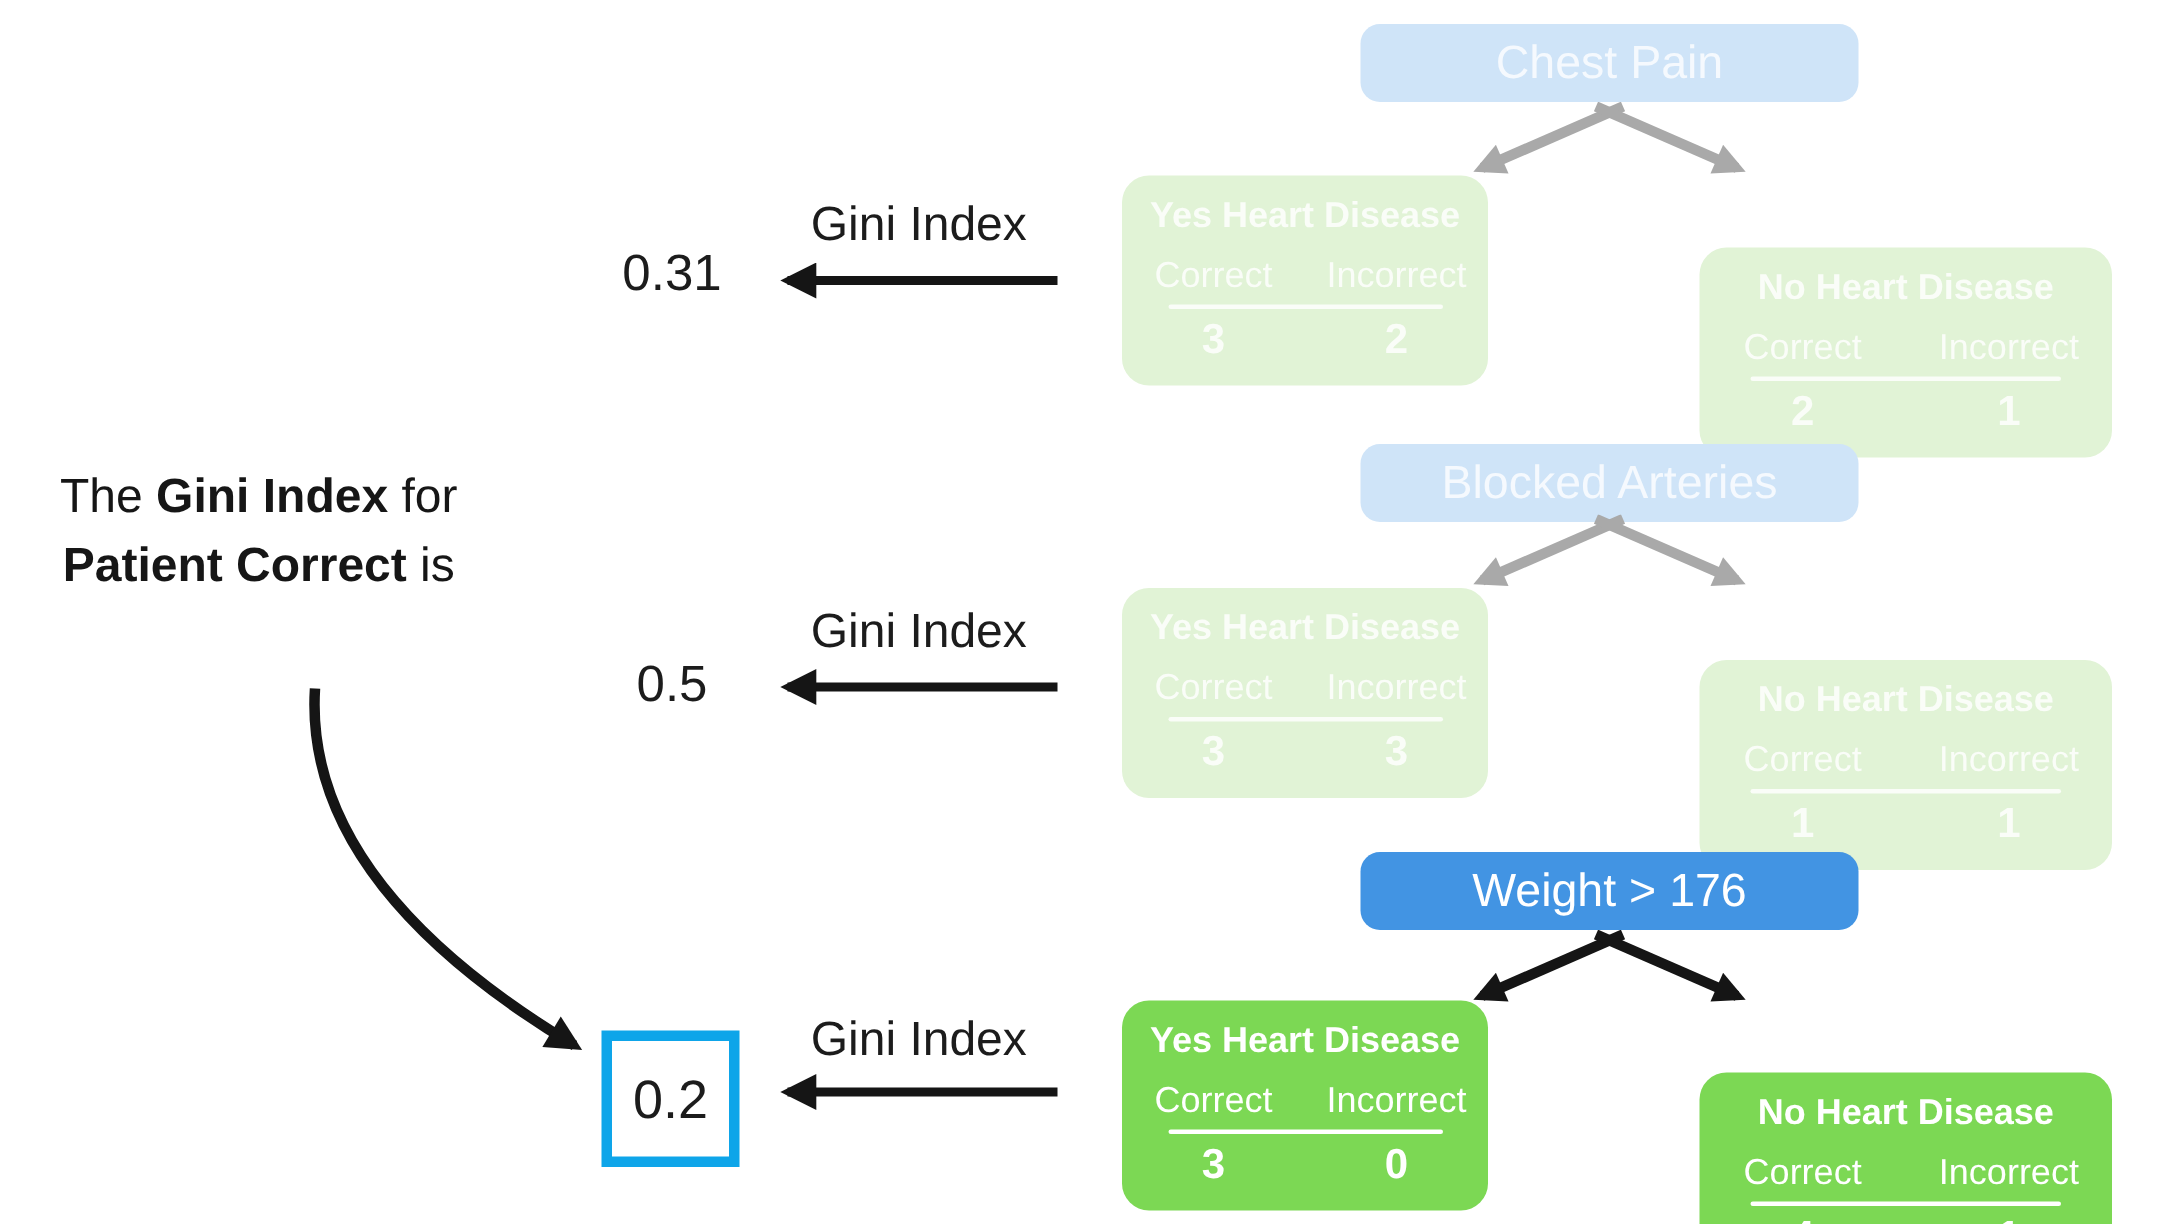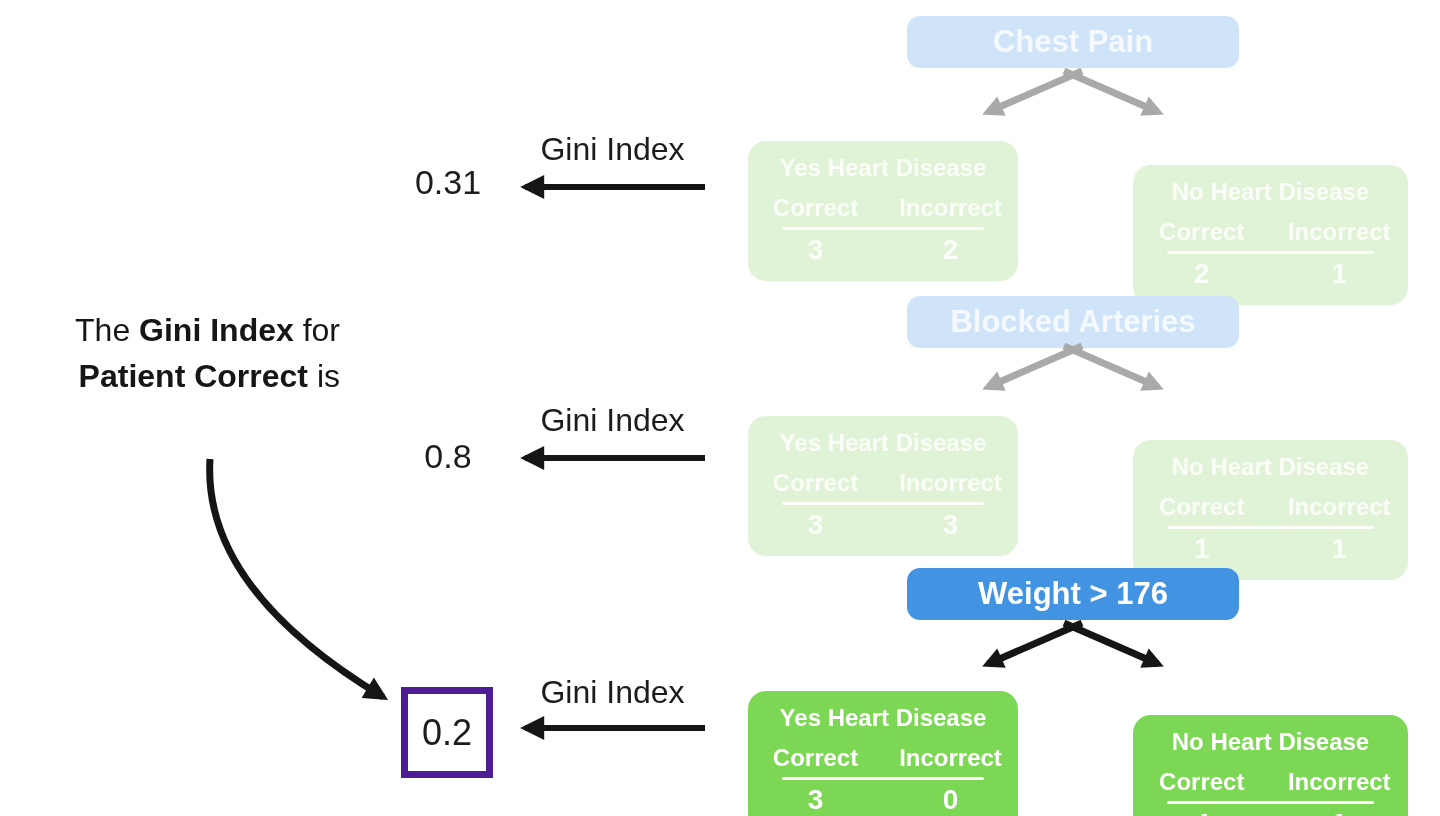--- a/index.html
+++ b/index.html
@@ -4,33 +4,33 @@
 <style>
   * { margin:0; padding:0; box-sizing:border-box; }
   body { background:#ffffff; font-family:"Liberation Sans", sans-serif; }
   #stage {
     position:relative; width:1440px; height:816px; background:#ffffff; overflow:hidden;
   }
   
   .tree-header {
     position:absolute; left:907px; width:332px; height:52px;
     border-radius:13px; display:flex; align-items:center; justify-content:center;
-    font-weight:bold; font-size:31px;
+    font-weight:normal; font-size:31px;
   }
   .tree-header.faded { background:#cfe4f8; color:rgba(255,255,255,0.78); }
   .tree-header.active { background:#4294e3; color:#ffffff; }
   .leaf {
     position:absolute; height:140px; border-radius:18px; text-align:center;
   }
-  .leaf.pos-left  { left:748px;  width:270px;margin-top:24px; }
+  .leaf.pos-left  { left:748px;  width:244px; }
   .leaf.pos-right { left:1133px; width:275px;margin-top:48px; }
   .leaf.faded  { background:#e1f3d6; color:rgba(255,255,255,0.82); }
   .leaf.active { background:#7cd854; color:#ffffff; }
   .leaf-title { margin-top:13px; font-weight:bold; font-size:24px; }
-  .leaf-cols  { margin-top:12px; display:flex; font-weight:bold; font-size:24px; }
+  .leaf-cols  { margin-top:12px; display:flex; font-weight:normal; font-size:24px; }
   .leaf-cols span { flex:1 1 50%; }
   .leaf-divider { height:3px; width:75%; margin:5px auto 4px auto; border-radius:2px; }
   .leaf.faded  .leaf-divider { background:rgba(255,255,255,0.82); }
   .leaf.active .leaf-divider { background:#ffffff; }
   .leaf-vals { display:flex; font-weight:bold; font-size:28px; }
   .leaf-vals span { flex:1 1 50%; }
   
   .v-arrows { position:absolute; left:930px; width:260px; height:50px; }
   .gini-arrow { position:absolute; left:505px; width:210px; height:40px; }
   .curve-arrow { position:absolute; left:185px; top:443px; width:230px; height:270px; }
@@ -38,27 +38,27 @@
   .gini-label {
     position:absolute; left:505px; width:215px; text-align:center;
     font-size:32px; line-height:36px; color:#1c1c1c;
   }
   .gini-value {
     position:absolute; left:398px; width:100px; text-align:center;
     font-size:34px; color:#1c1c1c;
   }
   .red-box {
     position:absolute; left:401px; top:687px; width:92px; height:91px;
-    border:7px solid #4c1d95; background:#ffffff;
+    border:7px solid #0ea5e9; background:#ffffff;
     display:flex; align-items:center; justify-content:center;
     font-size:36px; color:#1c1c1c;
   }
   
   .annotation {
-    position:absolute; left:5px; top:307px; width:335px; text-align:right;
+    position:absolute; left:5px; top:307px; width:335px; text-align:center;
     font-size:32px; line-height:46px; color:#161616;
   }
   .annotation .b { font-weight:bold; }
 </style>
 </head>
 <body>
 
 <div id="stage">
 
   <div class="annotation">
@@ -156,21 +156,21 @@
   </div>
   <div class="gini-label" style="top:402px">Gini Index</div>
   <svg class="gini-arrow" style="top:438px" viewBox="0 0 210 40">
     <defs>
       <marker id="g2" viewBox="0 0 10 10" refX="8" refY="5" markerWidth="5" markerHeight="4" orient="auto">
         <path d="M0,0 L10,5 L0,10 z" fill="#151515"></path>
       </marker>
     </defs>
     <path d="M200,20 L20,20" fill="none" stroke="#151515" stroke-width="6" marker-end="url(#g2)"></path>
   </svg>
-  <div class="gini-value" style="top:437px">0.8</div>
+  <div class="gini-value" style="top:437px">0.5</div>
 
   <div class="tree-header active" style="top:568px">Weight &gt; 176</div>
   <svg class="v-arrows" style="top:620px" viewBox="0 0 260 50">
     <defs>
       <marker id="v3" viewBox="0 0 10 10" refX="7" refY="5" markerWidth="3.6" markerHeight="3" orient="auto">
         <path d="M0,0 L10,5 L0,10 z" fill="#151515"></path>
       </marker>
     </defs>
     <path d="M152,3 L58,44" fill="none" stroke="#151515" stroke-width="7" marker-end="url(#v3)"></path>
     <path d="M134,3 L228,44" fill="none" stroke="#151515" stroke-width="7" marker-end="url(#v3)"></path>

